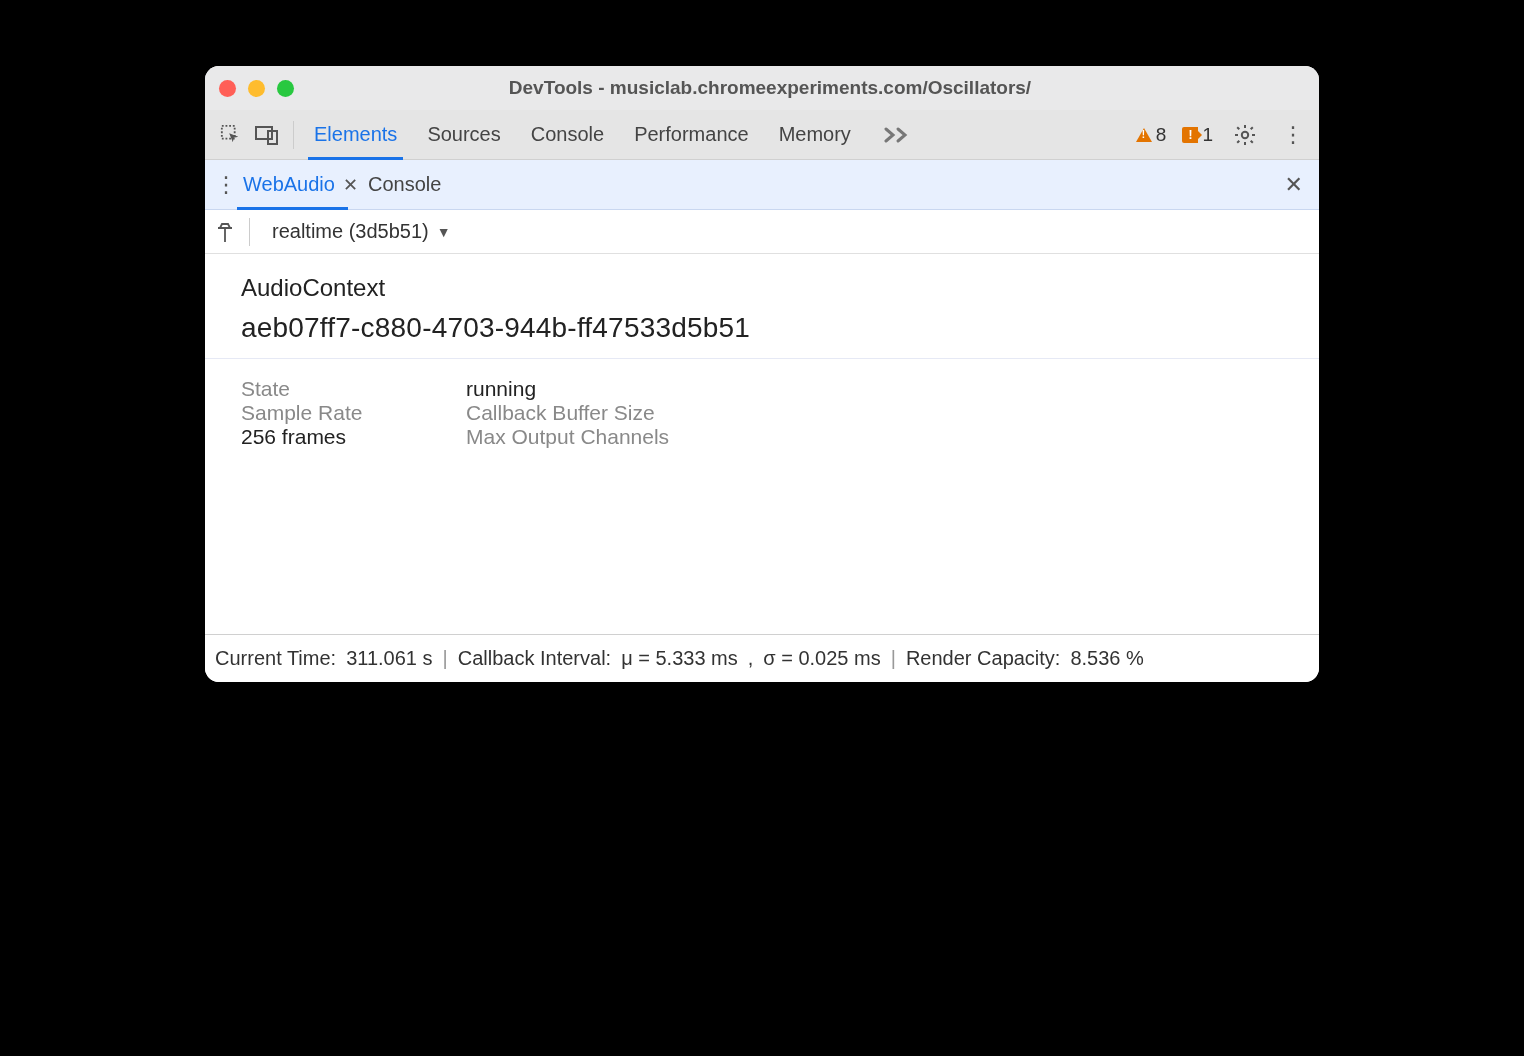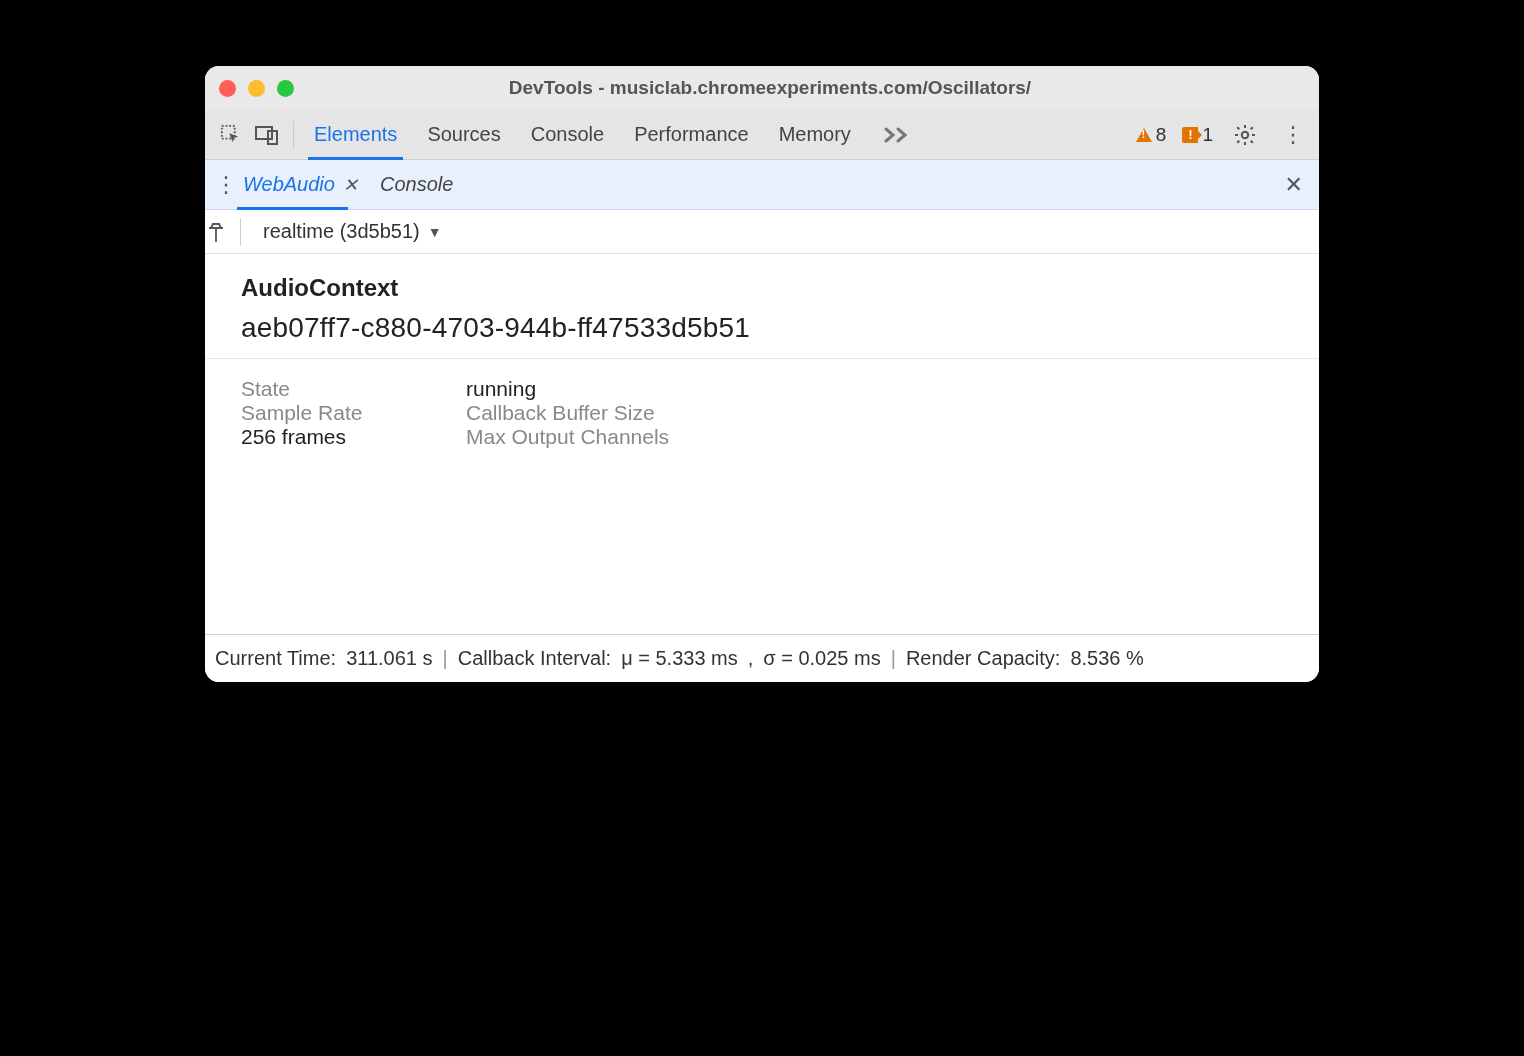--- a/index.html
+++ b/index.html
@@ -131,63 +131,62 @@
   .drawer-tabs {
     height: 50px;
     background: #e8f0fe;
     border-bottom: 1px solid #c9d7f0;
     display: flex;
     align-items: center;
     padding: 0 10px;
     font-size: 20px;
   }
   .drawer-tabs .tabs {
-    gap: 22px;
+    gap: 10px;
     padding-left: 6px;
-    font-style: italic;
   }
   .drawer-tabs .tab.active::after {
     left: -6px; right: 10px;
   }
   .drawer-tabs .close-x {
     margin-left: auto;
     font-size: 22px;
     color: #555;
     padding: 0 6px;
   }
   .tab-x {
     margin-left: 8px; font-size: 18px; color: #555;
   }
   
   .selector-row {
     height: 44px;
     border-bottom: 1px solid #e0e0e0;
     display: flex;
     align-items: center;
-    padding: 0 1px;
+    padding: 0 10px;
     gap: 8px;
     font-size: 20px;
     color: #333;
   }
   .selector-row .sel {
     display: flex; align-items: center; gap: 8px;
     padding: 2px 8px;
   }
   .selector-row .sel .caret {
     font-size: 14px; color: #555;
   }
   
   .content {
     flex: 1;
     padding: 20px 36px 10px 36px;
     min-height: 380px;
   }
   .ctx-title {
     font-size: 24px;
-    font-weight: 700;
+    font-weight: 400;
     color: #222;
     margin-bottom: 10px;
   }
   .ctx-id {
     font-size: 28px;
     color: #222;
     margin-bottom: 14px;
     letter-spacing: 0.2px;
   }
   .divider {

